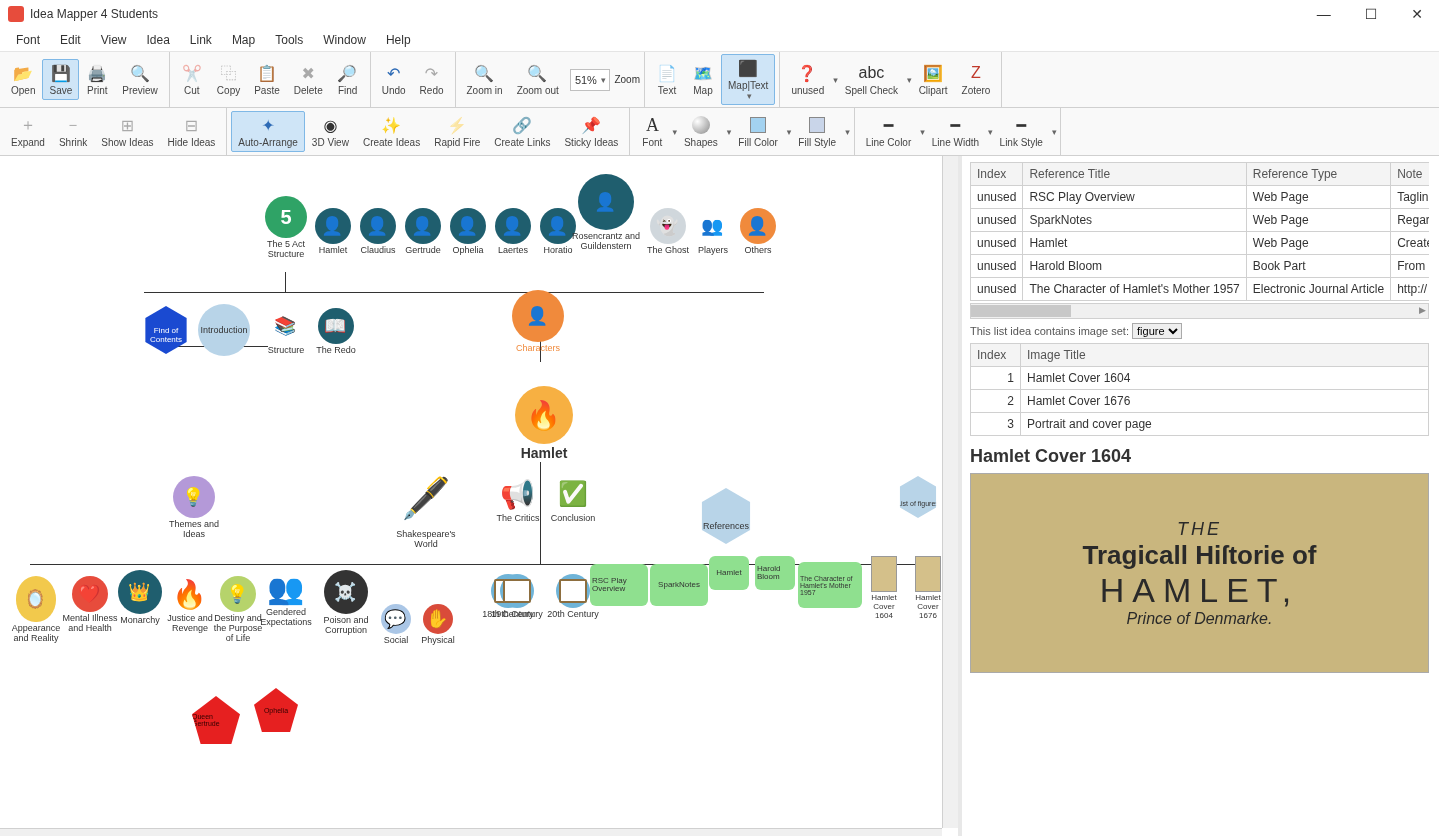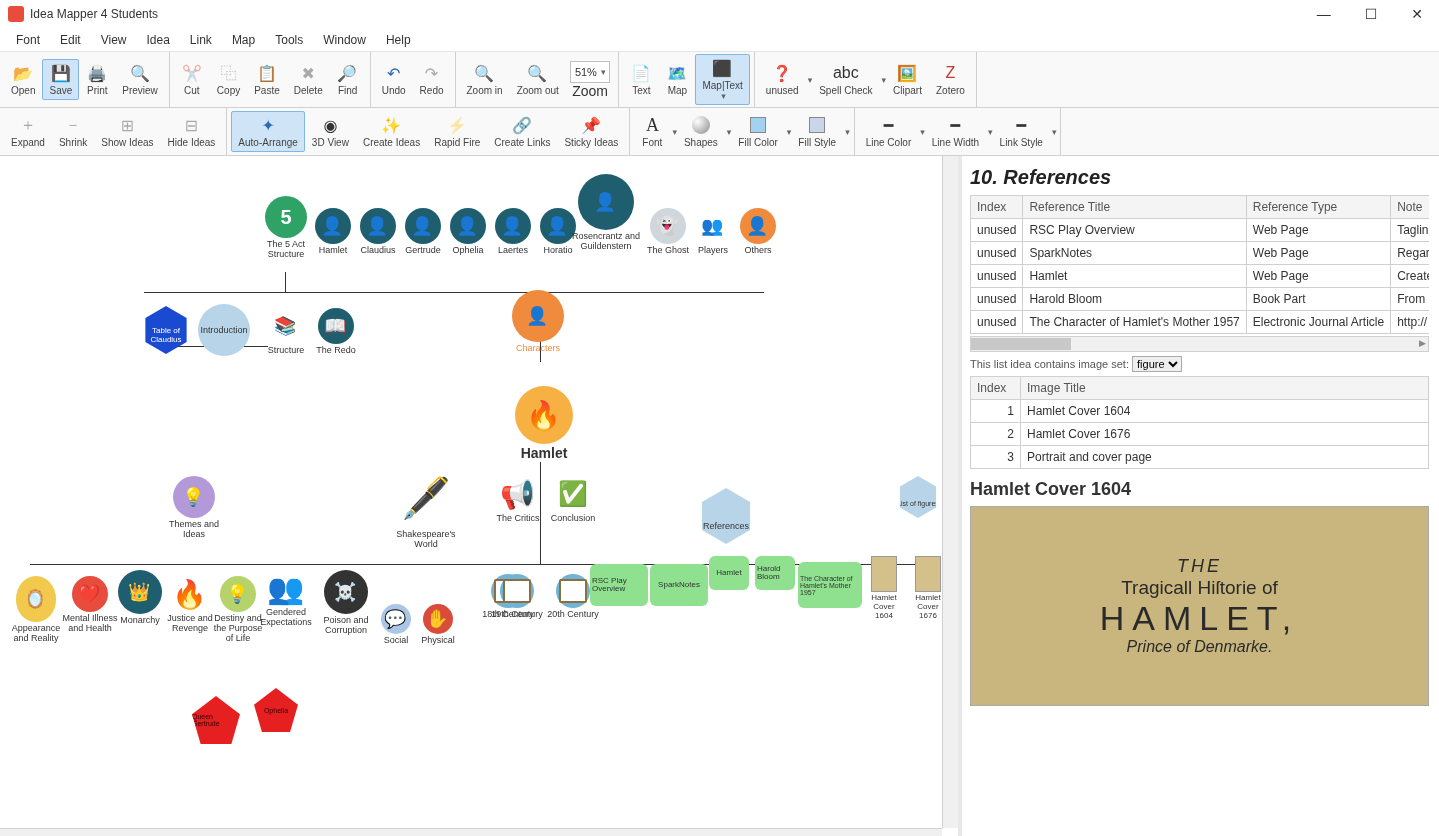--- a/index.html
+++ b/index.html
@@ -34,21 +34,21 @@
 .hscroll::after{content:"▶";position:absolute;right:2px;font-size:9px;color:#888;top:1px;}
 .fig-note{font-size:11px;color:#555;margin:4px 0;}
 .fig-note select{font-size:11px;border:1px solid #aaa;}
 .fig-table{width:100%;border-collapse:collapse;font-size:12px;border:1px solid #d0d0d0;}
 .fig-table th,.fig-table td{border:1px solid #d0d0d0;padding:4px 6px;text-align:left;}
 .fig-table th{background:#f4f4f4;font-weight:normal;color:#555;}
 .fig-table td.idx{text-align:right;width:40px;}
 .img-title{font-size:18px;font-weight:bold;margin:10px 0 6px;}
 .cover-img{width:100%;height:200px;background:#c9b67e;border:1px solid #aaa;display:flex;flex-direction:column;align-items:center;justify-content:center;font-family:"Times New Roman",serif;color:#2a2a2a;text-align:center;padding:10px;}
 .cover-img .l1{font-size:18px;letter-spacing:3px;font-style:italic;}
-.cover-img .l2{font-size:19px;}
+.cover-img .l2{font-size:26px;font-weight:bold;}
 .cover-img .l3{font-size:34px;letter-spacing:8px;}
 .cover-img .l4{font-size:16px;font-style:italic;}
 .canvas-scroll-h{position:absolute;bottom:0;left:0;right:16px;height:16px;background:#f0f0f0;border-top:1px solid #d0d0d0;}
 .canvas-scroll-v{position:absolute;right:0;top:0;bottom:16px;width:16px;background:#f0f0f0;border-left:1px solid #d0d0d0;}
 
 .node{position:absolute;display:flex;flex-direction:column;align-items:center;width:56px;}
 .node .shape{width:36px;height:36px;border-radius:50%;display:flex;align-items:center;justify-content:center;font-size:18px;color:#fff;}
 .node .nlbl{font-size:9px;color:#333;text-align:center;margin-top:2px;line-height:1.1;}
 .hex{clip-path:polygon(50% 0%,93% 25%,93% 75%,50% 100%,7% 75%,7% 25%);border-radius:0!important;}
 .pent{clip-path:polygon(50% 0%,100% 38%,82% 100%,18% 100%,0% 38%);border-radius:0!important;}
@@ -137,25 +137,25 @@
   </div>
   <div class="tb-group">
     <div class="tb-btn">
         <div class="icon">🔍</div>
         <div class="lbl">Zoom in</div>
       </div>
     <div class="tb-btn">
         <div class="icon">🔍</div>
         <div class="lbl">Zoom out</div>
       </div>
-    <div style="display:flex;flex-direction:column;align-items:center;text-align:right;">
+    <div style="display:flex;flex-direction:row;align-items:center;text-align:right;">
       <div class="tb-drop">
           <span>51%</span>
         </div>
-      <div class="lbl" style="font-size:14px;">Zoom</div>
+      <div class="lbl" style="font-size:10px;">Zoom</div>
     </div>
   </div>
   <div class="tb-group">
     <div class="tb-btn">
         <div class="icon">📄</div>
         <div class="lbl">Text</div>
       </div>
     <div class="tb-btn">
         <div class="icon">🗺️</div>
         <div class="lbl">Map</div>
@@ -331,21 +331,21 @@
       <div class="node" style="left:685px;top:52px;">
           <div class="shape" style="background:transparent;color:#1a3a6e">👥</div>
           <div class="nlbl">Players</div>
         </div>
       <div class="node" style="left:730px;top:52px;">
           <div class="shape" style="background:#f08a3c">👤</div>
           <div class="nlbl">Others</div>
         </div>
 
       <div class="node" style="left:138px;top:150px;">
-          <div class="shape hex" style="background:#1a4ad1;width:48px;height:48px;font-size:8px;text-align:center;line-height:1.1;padding-top:12px;">Table of Claudius</div>
+          <div class="shape hex" style="background:#1a4ad1;width:48px;height:48px;font-size:8px;text-align:center;line-height:1.1;padding-top:12px;">Find of Contents</div>
         </div>
       <div class="node" style="left:196px;top:148px;">
           <div class="shape" style="background:#b8d4e8;color:#333;width:52px;height:52px;font-size:9px;">Introduction</div>
         </div>
       <div class="node" style="left:258px;top:152px;">
           <div class="shape" style="background:transparent;">📚</div>
           <div class="nlbl">Structure</div>
         </div>
       <div class="node" style="left:308px;top:152px;">
           <div class="shape" style="background:#1f5e6e">📖</div>
@@ -472,21 +472,20 @@
           <div class="thumb-img"></div>
           <div class="nlbl" style="font-size:8px;">Hamlet Cover 1676</div>
         </div>
 
     </div>
     <div class="canvas-scroll-v"></div>
     <div class="canvas-scroll-h"></div>
   </div>
 
   <div class="right-panel">
-    <div class="panel-h">10.  References</div>
     <div style="overflow:hidden;">
     <table class="ref-table">
       <thead>
             <tr>
         <th>Index</th>
         <th>Reference Title</th>
         <th>Reference Type</th>
         <th>Note</th>
       </tr>
           </thead>

